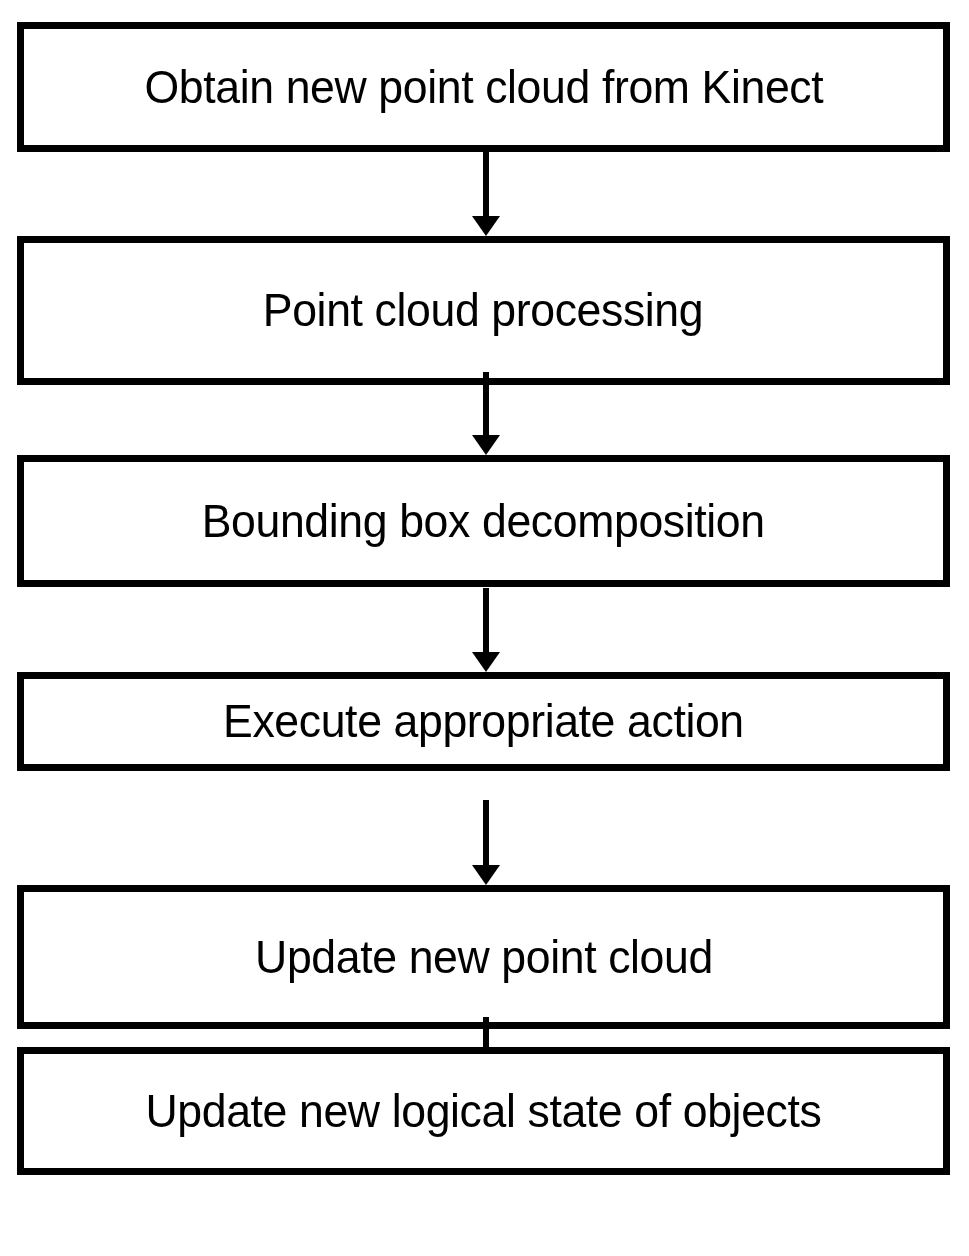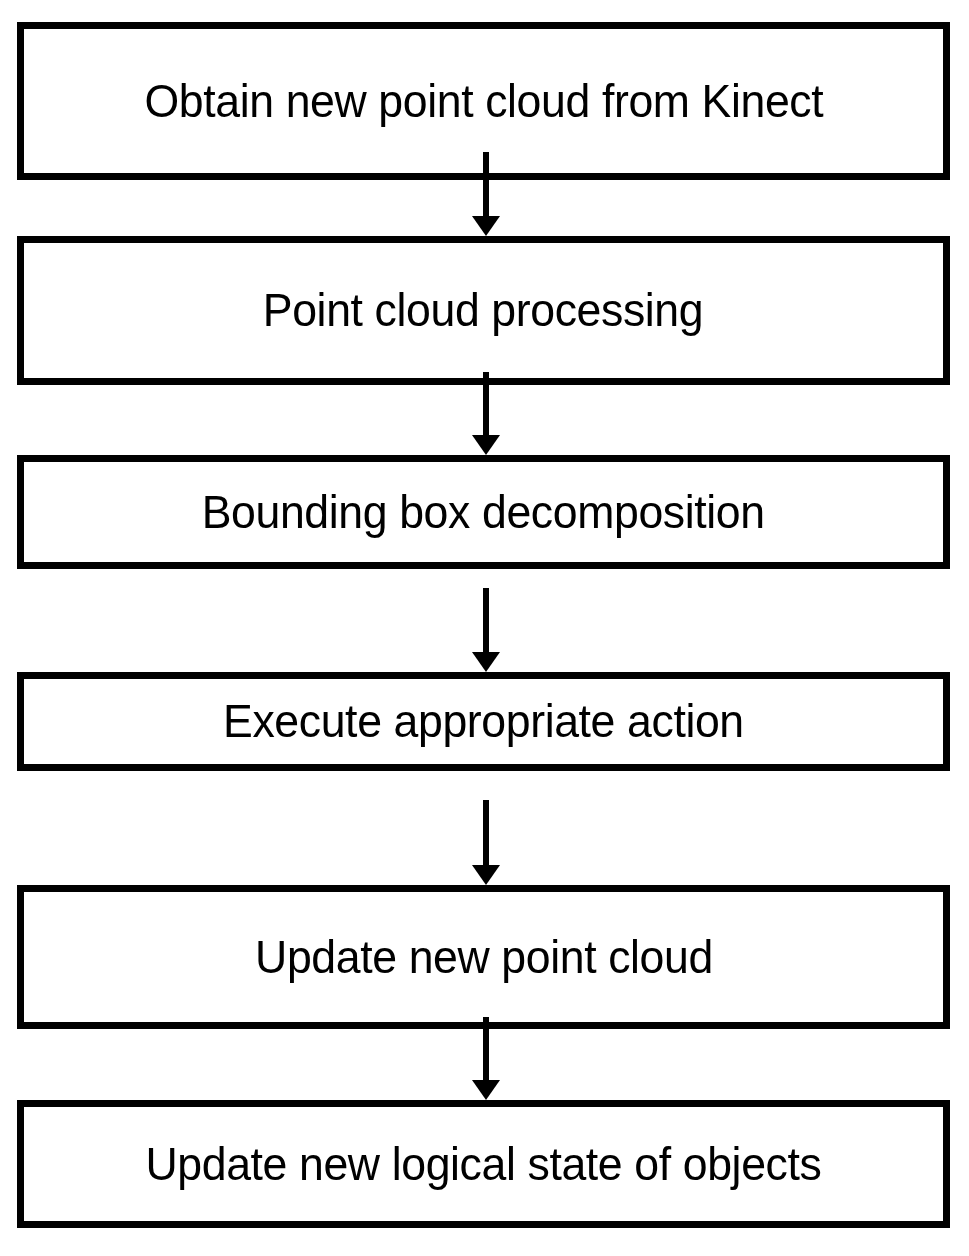--- a/index.html
+++ b/index.html
@@ -43,26 +43,26 @@
     position: absolute;
     left: 0;
     width: 969px;
     pointer-events: none;
   }
   .flow-arrow svg {
     display: block;
     width: 969px;
   }
   
-  #node-0 { top: 22px;   height: 158px; }
+  #node-0 { top: 22px;   height: 130px; }
   #node-1 { top: 236px;  height: 149px; }
-  #node-2 { top: 455px;  height: 114px; }
+  #node-2 { top: 455px;  height: 132px; }
   #node-3 { top: 672px;  height: 99px; }
   #node-4 { top: 885px;  height: 144px; }
-  #node-5 { top: 1100px; height: 128px; }
+  #node-5 { top: 1047px; height: 128px; }
   
   #arrow-0 { top: 152px;  height: 84px; }
   #arrow-1 { top: 372px;  height: 83px; }
   #arrow-2 { top: 588px;  height: 84px; }
   #arrow-3 { top: 800px;  height: 85px; }
   #arrow-4 { top: 1017px; height: 83px; }
 </style>
 </head>
 <body>
 

